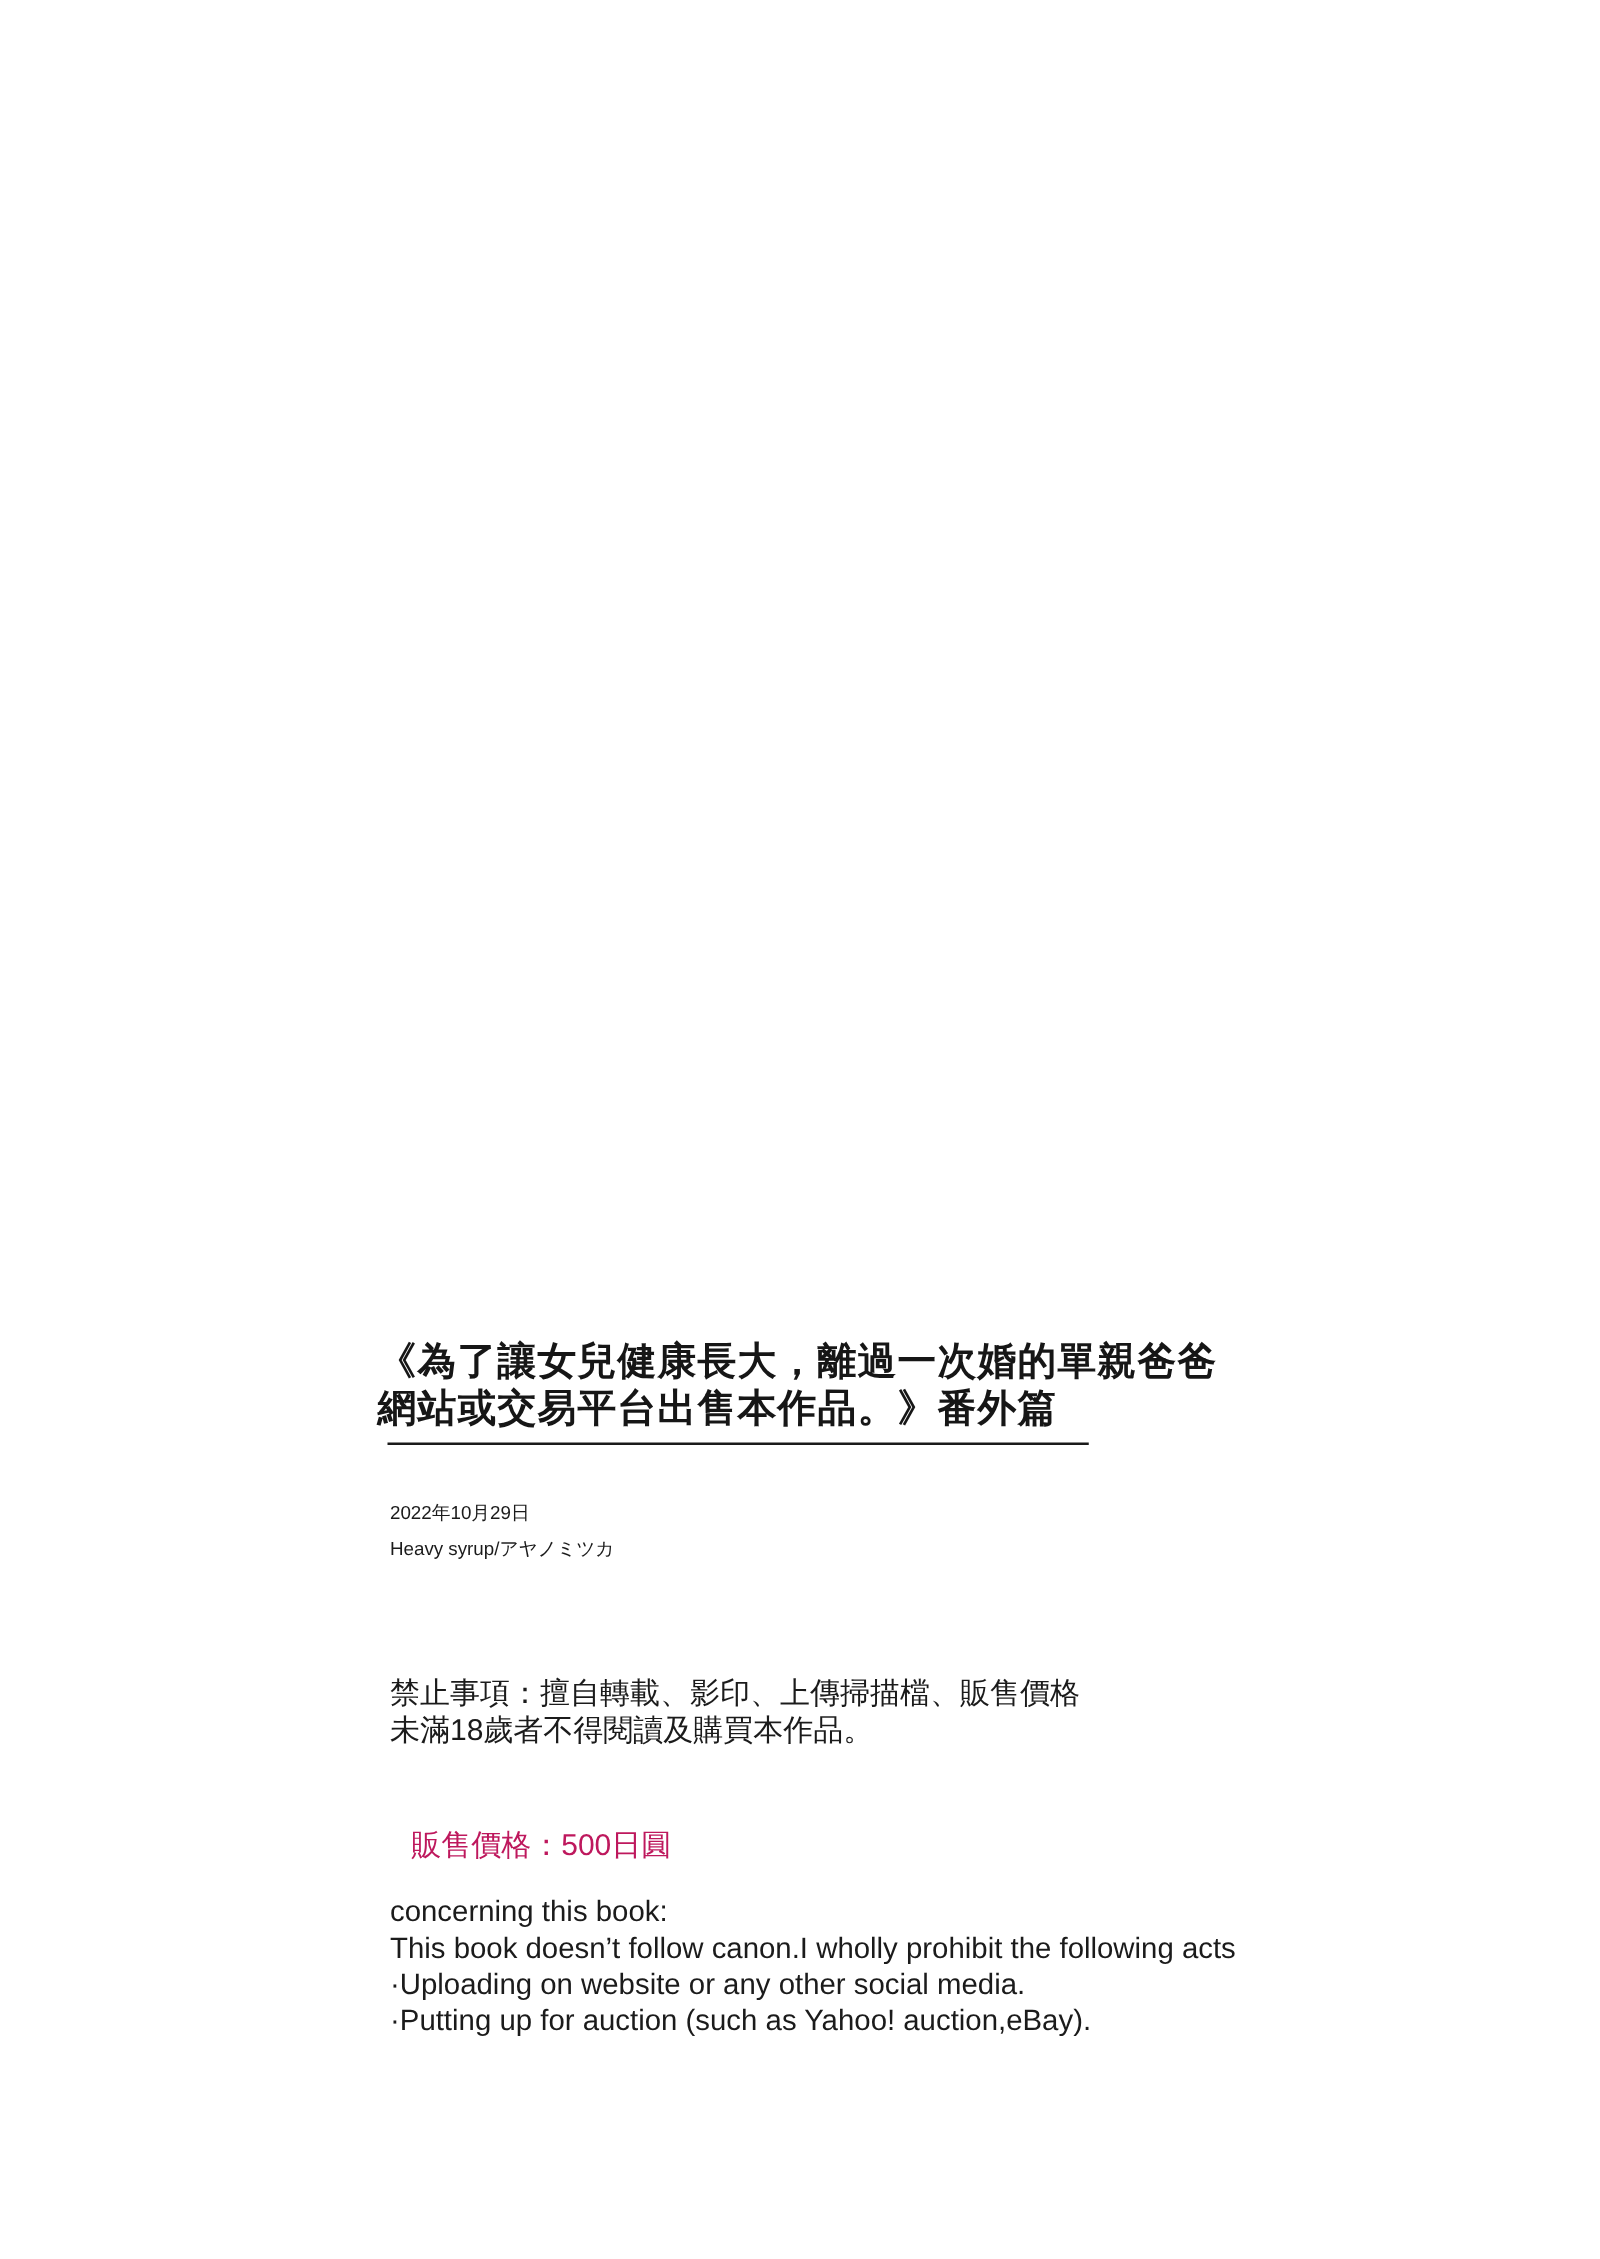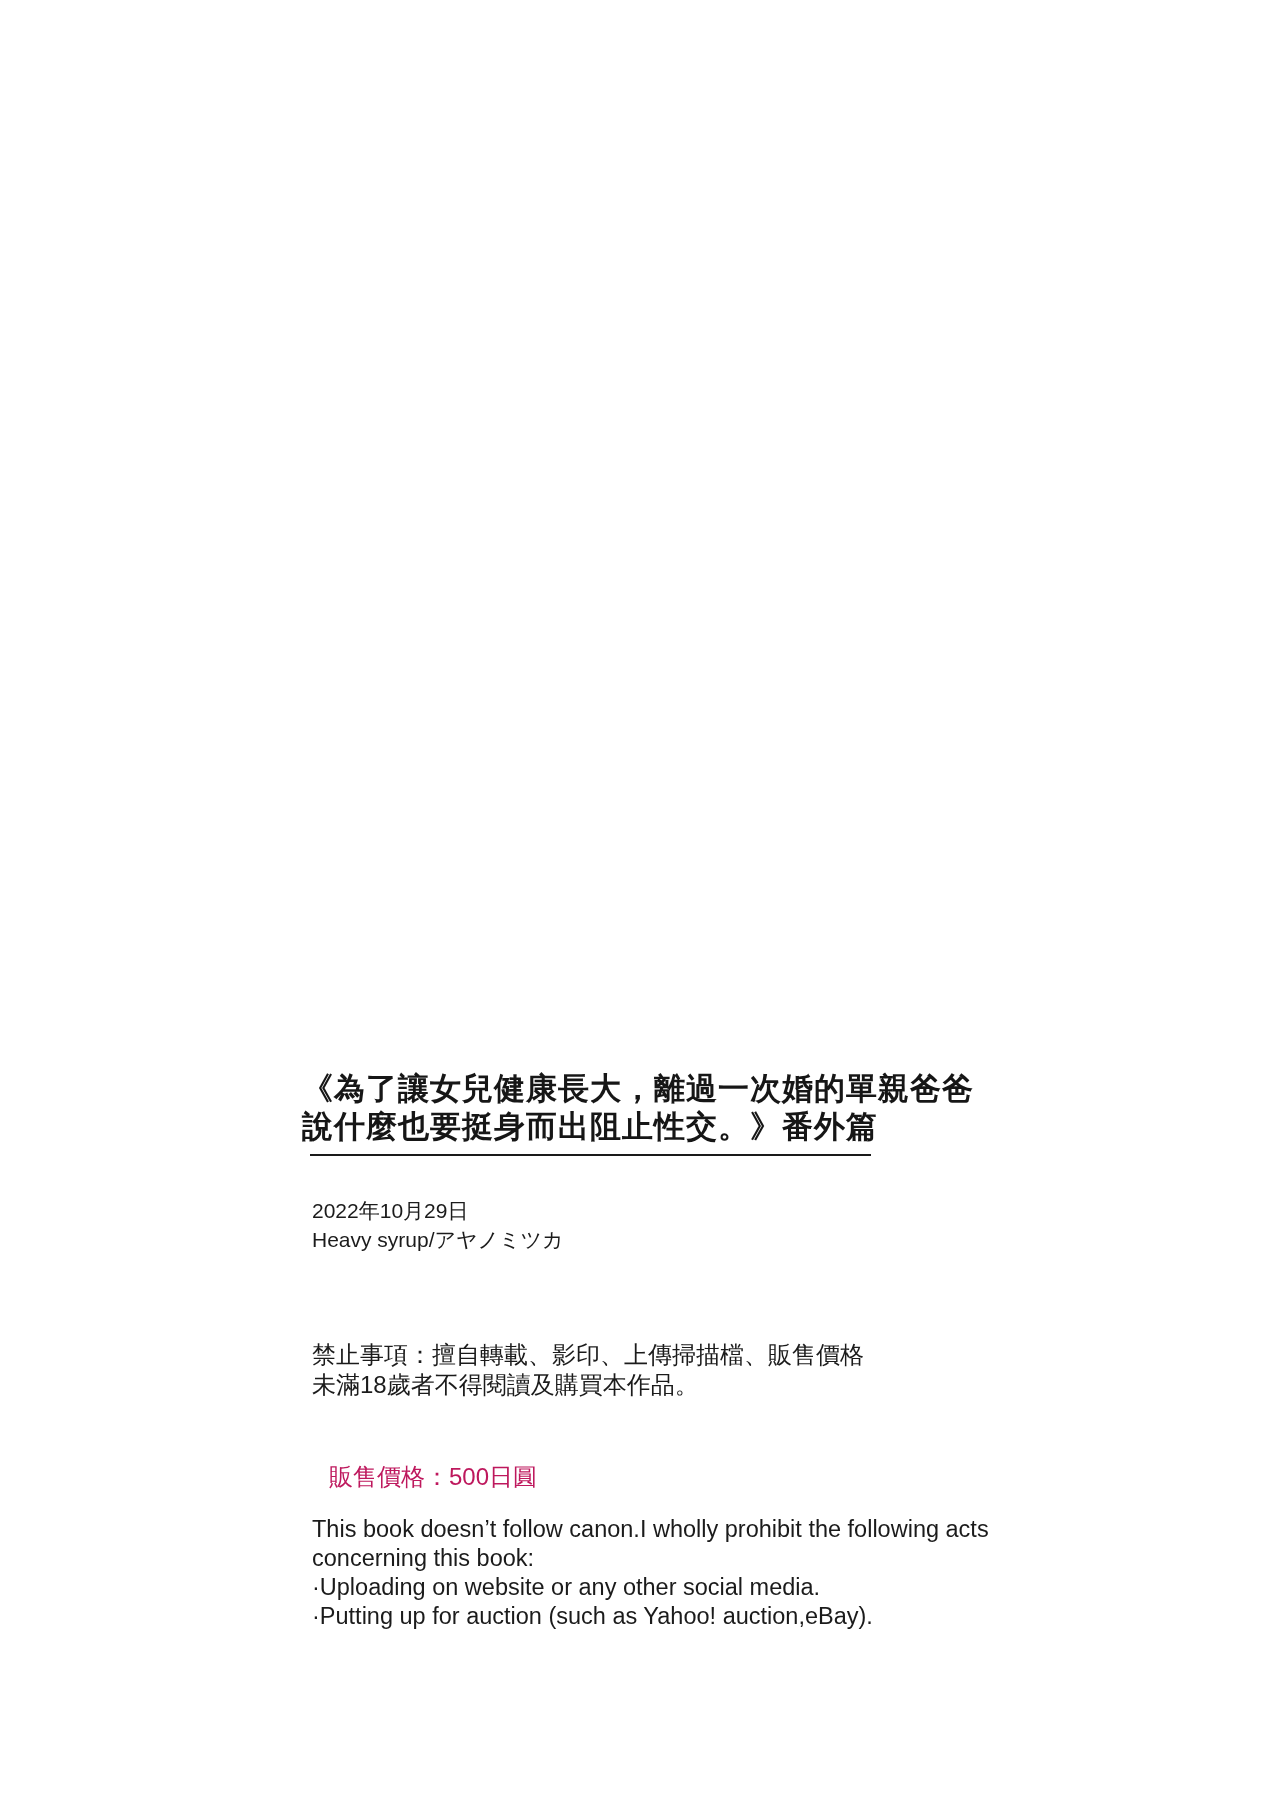--- a/index.html
+++ b/index.html
@@ -41,21 +41,21 @@
     left: 310px;
     top: 1154px;
     width: 561px;
     height: 2px;
     background: #1a1a1a;
   }
   .credits-block {
     position: absolute;
     left: 312px;
     top: 1196px;
-    font-size: 21px;
+    font-size: 15px;
     line-height: 29px;
     color: #1b1b1b;
     white-space: nowrap;
   }
   .prohibition-block {
     position: absolute;
     left: 312px;
     top: 1340px;
     font-size: 24px;
     line-height: 30px;
@@ -82,38 +82,38 @@
   }
 </style>
 </head>
 <body>
 
 <div class="page">
   <div class="colophon">
 
     <div class="book-title">
       <div>《為了讓女兒健康長大，離過一次婚的單親爸爸</div>
-      <div>說什麼也要挺身而出阻止性交。》番外篇</div>
+      <div>網站或交易平台出售本作品。》番外篇</div>
     </div>
 
     <div class="title-underline"></div>
 
     <div class="credits-block">
       <div>2022年10月29日</div>
       <div>Heavy syrup/アヤノミツカ</div>
     </div>
 
     <div class="prohibition-block">
       <div>禁止事項：擅自轉載、影印、上傳掃描檔、販售價格</div>
       <div>未滿18歲者不得閱讀及購買本作品。</div>
     </div>
 
     <div class="price-line">販售價格：500日圓</div>
 
     <div class="english-notice-block">
+      <div>concerning this book:</div>
       <div>This book doesn’t follow canon.I wholly prohibit the following acts</div>
-      <div>concerning this book:</div>
       <div>·Uploading on website or any other social media.</div>
       <div>·Putting up for auction (such as Yahoo! auction,eBay).</div>
     </div>
 
   </div>
 </div>
 
 </body></html>

